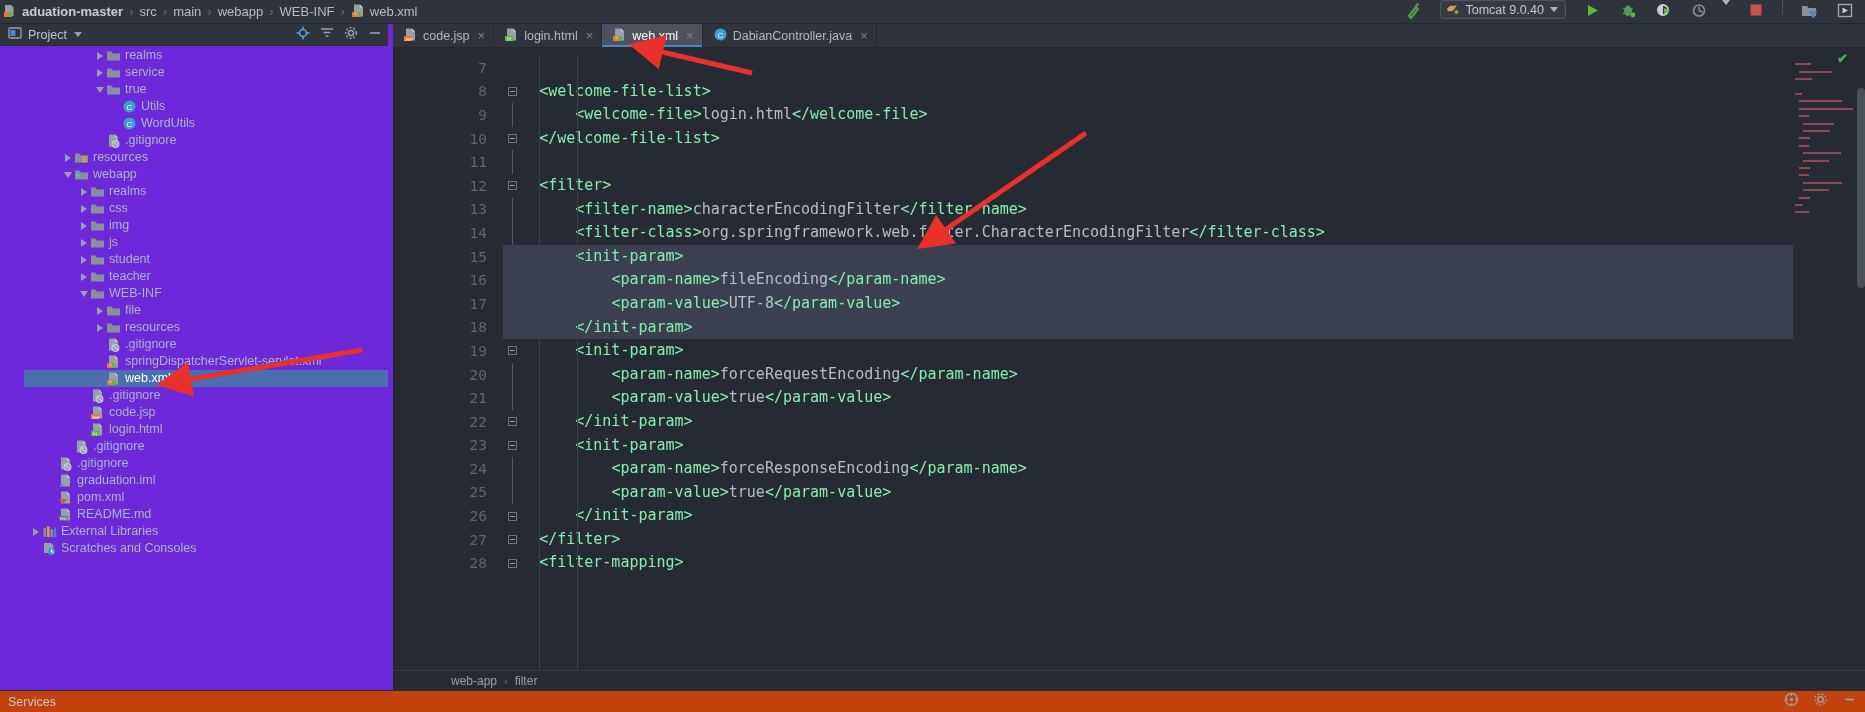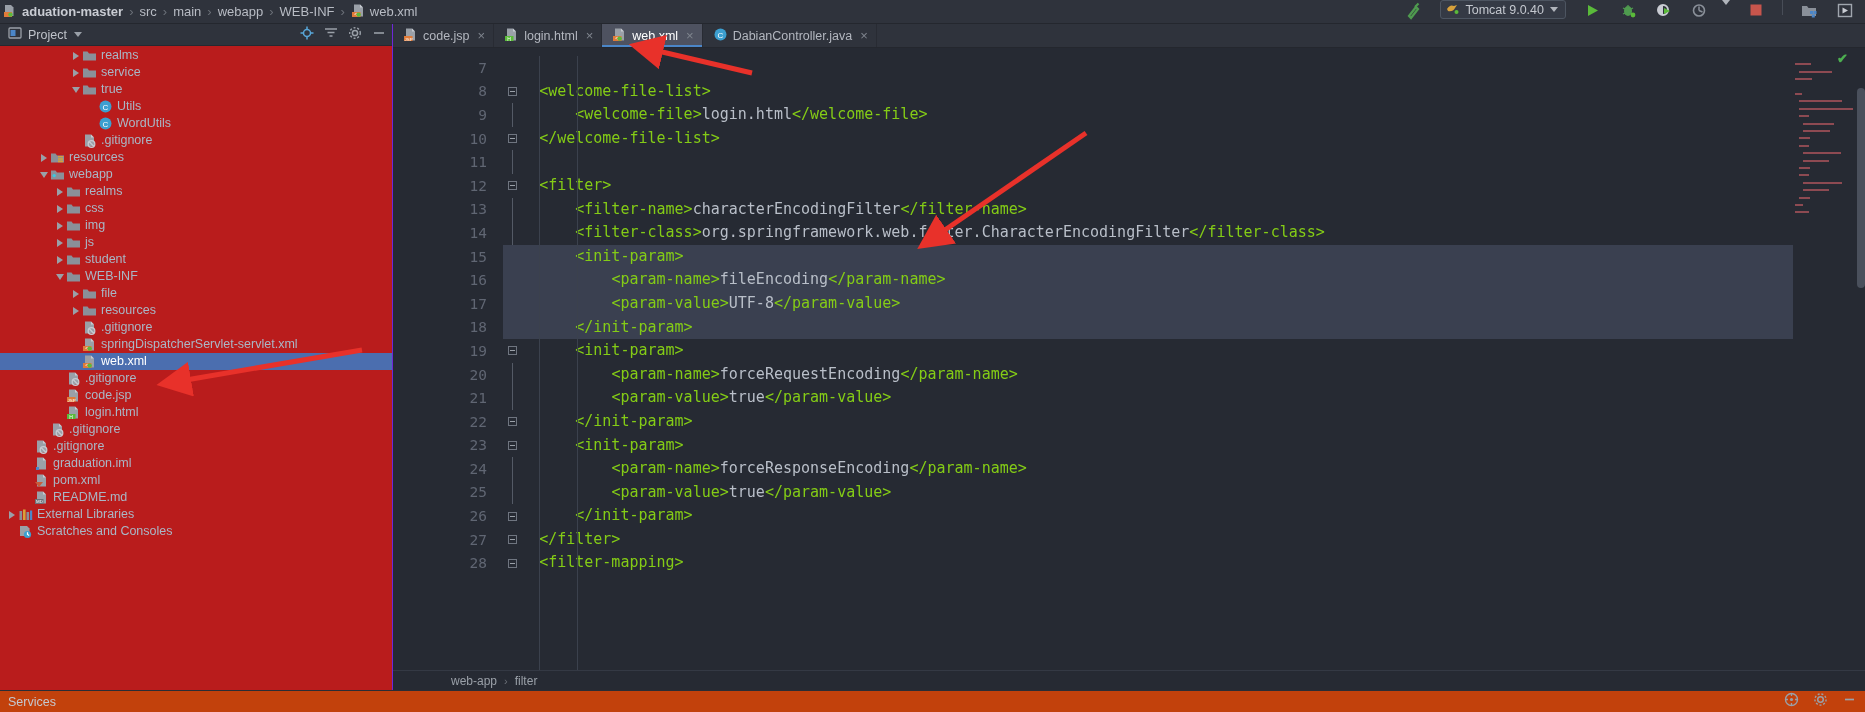--- a/index.html
+++ b/index.html
@@ -51,41 +51,42 @@
   }
   .tbtn { width: 20px; height: 20px; display:flex; align-items:center; justify-content:center; }
   .tbar-div { width:1px; height:15px; background:#484d57; }
 
   
   .body-row { flex: 1 1 auto; display: flex; min-height: 0; }
 
   
   .sidebar {
     width: 393px; flex: 0 0 393px;
-    background: #b91c1c;
+    background: #6d28d9;
     display: flex; flex-direction: column;
-    border-right: 1px solid #6d28d9;
+    border-right: 5px solid #6d28d9;
     position: relative;
   }
   .proj-header {
     height: 22px; flex: 0 0 22px; display: flex; align-items: center;
     padding: 0 6px 0 8px; background: #2f333c; border-bottom: 1px solid #262930;
   }
   .proj-title { font-size: 12.5px; color: #bfc3ca; margin-left: 6px; }
   .proj-header .tri-down { margin-left: 7px; border-top-color: #9aa0a8; }
   .proj-actions { margin-left: auto; display: flex; align-items: center; gap: 10px; }
 
   .tree {
     flex: 1 1 auto; overflow: hidden; position: relative;
     padding-top: 1px;
   }
   .trow {
     height: 17px; display: flex; align-items: center;
     font-size: 12.5px; color: #a9b7c6; white-space: nowrap;
     position: relative;
+    margin-left: 24px;
   }
   .trow.sel { background: #4b6eaf; color: #ffffff; }
   .tarrow {
     width: 11px; height: 11px; flex: 0 0 11px;
     display: flex; align-items: center; justify-content: center;
   }
   .arr-r { width:0;height:0;border-top:4px solid transparent;border-bottom:4px solid transparent;border-left:6px solid #9aa0a8; }
   .arr-d { width:0;height:0;border-left:4px solid transparent;border-right:4px solid transparent;border-top:6px solid #9aa0a8; }
   .ticon { width: 16px; flex: 0 0 16px; margin-right: 4px; display:flex;align-items:center;justify-content:center; }
   .tlabel { line-height: 17px; }
@@ -127,21 +128,21 @@
   .fold-line { position: absolute; right: -20px; top: 0; bottom: 0; width: 1px; background: #545a66; }
   .bulb { position:absolute; right: -46px; width: 13px; height: 13px; }
 
   .code {
     flex: 1 1 auto; position: relative; overflow: hidden;
     padding-top: 8px; padding-left: 10px;
     font-family: "DejaVu Sans Mono", monospace; font-size: 15px;
   }
   .cline { height: 23.6px; line-height: 23.6px; white-space: pre; color: #a9b7c6; }
   .cline.hl { background: #3a4050; }
-  .tg { color: #84cc16; }
+  .tg { color: #86efac; }
   .tx { color: #b9bfc9; }
 
   
   .iguide { position: absolute; top: 8px; bottom: 0; width: 1px; background: #3b414d; }
 
   .ed-foot {
     height: 20px; flex: 0 0 20px; background: #262a33;
     border-top: 1px solid #343944; display: flex; align-items: center;
     padding-left: 58px; gap: 7px;
   }
@@ -474,20 +475,32 @@
             <span class="ticon">
               <svg width="15" height="15" viewBox="0 0 15 15">
                 <path d="M1 3.5 H5.5 L7 5.5 H14 V12.5 H1 Z" fill="#8a9099"></path>
               </svg>
             </span>
             <span class="tlabel">student</span>
           </div>
           <div class="trow">
             <span style="width: 54px; flex: 0 0 auto;"></span>
             <span class="tarrow">
+              <span class="arr-r"></span>
+            </span>
+            <span class="ticon">
+              <svg width="15" height="15" viewBox="0 0 15 15">
+                <path d="M1 3.5 H5.5 L7 5.5 H14 V12.5 H1 Z" fill="#8a9099"></path>
+              </svg>
+            </span>
+            <span class="tlabel">teacher</span>
+          </div>
+          <div class="trow">
+            <span style="width: 54px; flex: 0 0 auto;"></span>
+            <span class="tarrow">
               <span class="arr-d"></span>
             </span>
             <span class="ticon">
               <svg width="15" height="15" viewBox="0 0 15 15">
                 <path d="M1 3.5 H5.5 L7 5.5 H14 V12.5 H1 Z" fill="#8a9099"></path>
               </svg>
             </span>
             <span class="tlabel">WEB-INF</span>
           </div>
           <div class="trow">

